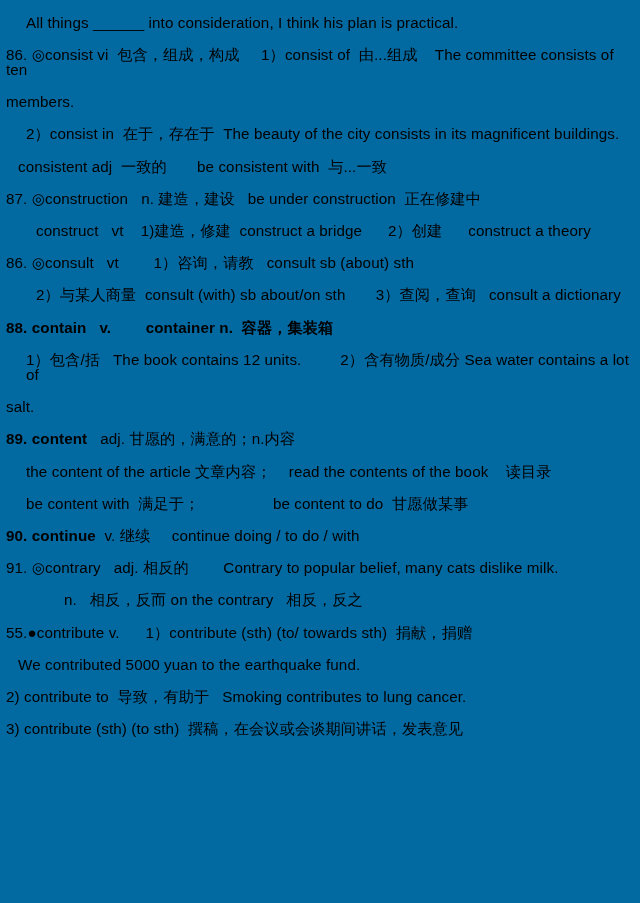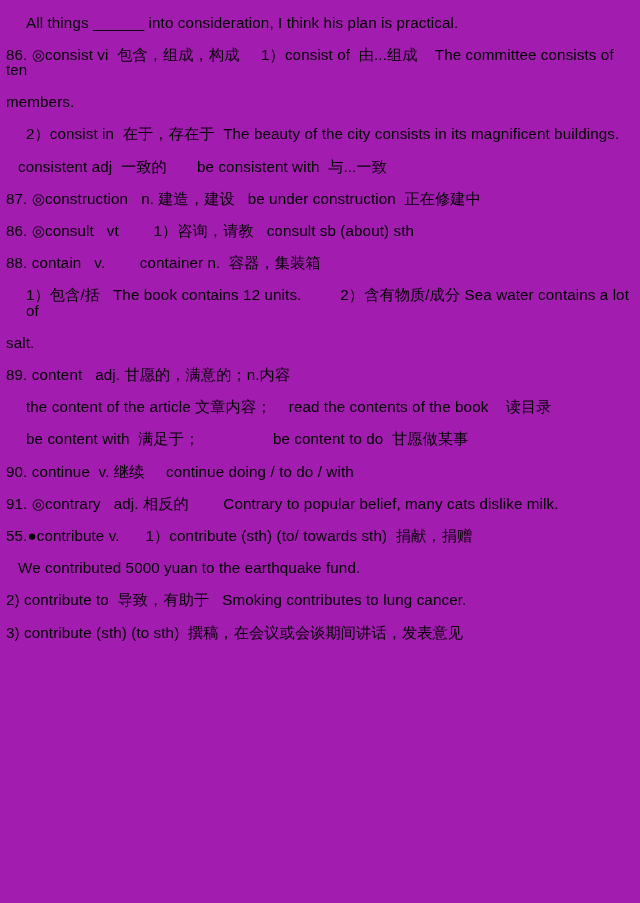--- a/index.html
+++ b/index.html
@@ -9,63 +9,66 @@
   }
   body {
     font-family: "Liberation Sans", sans-serif;
     color: #000000;
   }
   #page {
     width: 640px;
     height: 903px;
     position: relative;
     overflow: hidden;
-    background: #a21caf;
+    background: #0369a1;
   }
   .doc {
     padding: 6px 6px 0 6px;
     box-sizing: border-box;
   }
   .line {
     font-size: 15.2px;
     line-height: 1.0;
     padding: 8.5px 0 8.5px 0;
     white-space: pre-wrap;
     word-break: break-word;
     letter-spacing: 0.1px;
   }
   .bold {
-    font-weight: normal;
+    font-weight: bold;
   }
   .i1 { padding-left: 0px; }
   .i2 { padding-left: 12px; }
   .i3 { padding-left: 20px; }
   .i4 { padding-left: 30px; }
   .i6 { padding-left: 58px; }
 </style>
 </head>
 <body>
 
 <div id="page">
   <div class="doc">
 
     <div class="line i3">All things ______ into consideration, I think his plan is practical.</div>
     <div class="line i1">86. ◎consist vi  包含，组成，构成     1）consist of  由...组成    The committee consists of ten</div>
     <div class="line i1">members.</div>
     <div class="line i3">2）consist in  在于，存在于  The beauty of the city consists in its magnificent buildings.</div>
     <div class="line i2">consistent adj  一致的       be consistent with  与...一致</div>
     <div class="line i1">87. ◎construction   n. 建造，建设   be under construction  正在修建中</div>
+    <div class="line i4">construct   vt    1)建造，修建  construct a bridge      2）创建      construct a theory</div>
     <div class="line i1">86. ◎consult   vt        1）咨询，请教   consult sb (about) sth</div>
+    <div class="line i4">2）与某人商量  consult (with) sb about/on sth       3）查阅，查询   consult a dictionary</div>
     <div class="line i1 bold">88. contain   v.        container n.  容器，集装箱</div>
     <div class="line i3">1）包含/括   The book contains 12 units.         2）含有物质/成分 Sea water contains a lot of</div>
     <div class="line i1">salt.</div>
     <div class="line i1"><span class="bold">89. content</span><span>   adj. 甘愿的，满意的；n.内容</span></div>
     <div class="line i3">the content of the article 文章内容；    read the contents of the book    读目录</div>
     <div class="line i3">be content with  满足于；                 be content to do  甘愿做某事</div>
     <div class="line i1"><span class="bold">90. continue</span><span>  v. 继续     continue doing / to do / with</span></div>
     <div class="line i1">91. ◎contrary   adj. 相反的        Contrary to popular belief, many cats dislike milk.</div>
+    <div class="line i6">n.   相反，反而 on the contrary   相反，反之</div>
     <div class="line i1">55.●contribute v.      1）contribute (sth) (to/ towards sth)  捐献，捐赠</div>
     <div class="line i2">We contributed 5000 yuan to the earthquake fund.</div>
     <div class="line i1">2) contribute to  导致，有助于   Smoking contributes to lung cancer.</div>
     <div class="line i1">3) contribute (sth) (to sth)  撰稿，在会议或会谈期间讲话，发表意见</div>
 
   </div>
 </div>
 
 </body></html>

